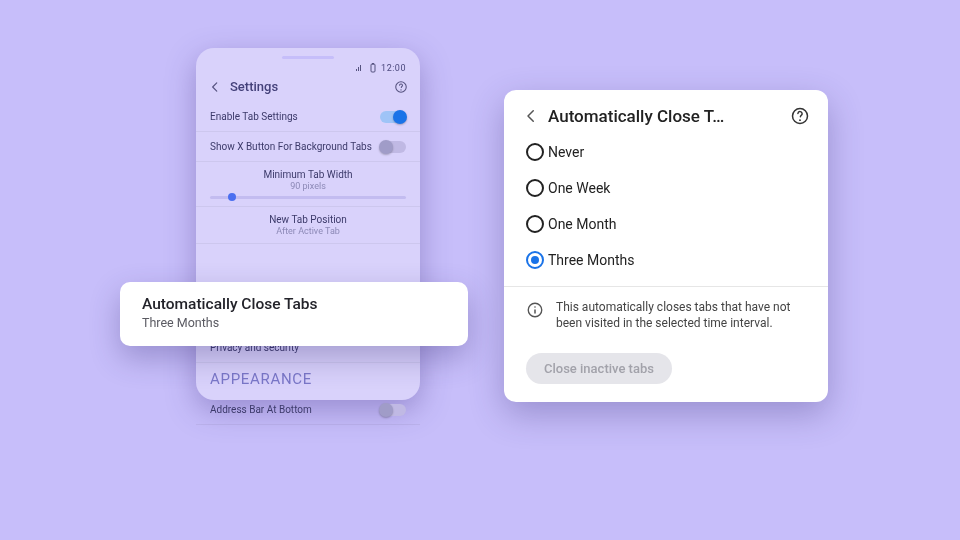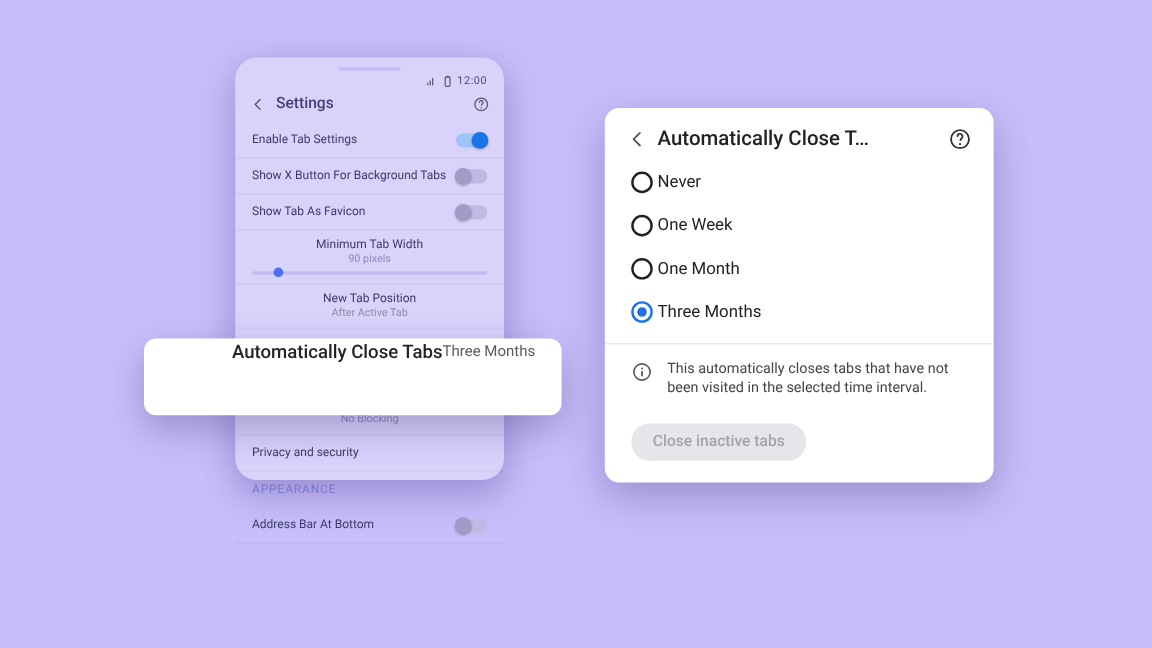--- a/index.html
+++ b/index.html
@@ -10,29 +10,29 @@
   .statusbar{display:flex;justify-content:flex-end;align-items:center;gap:4px;padding:4px 14px 2px;font-size:9px;color:#4c497e}
   .statusbar .time{letter-spacing:.5px}
   .p-header{display:flex;align-items:center;padding:4px 12px 8px;gap:8px}
   .p-header .title{font-size:13px;font-weight:500;color:#44417a;flex:1}
   .p-header svg,.p-header .help{width:14px;height:14px}
   .p-list{padding:0}
   .p-row{padding:7px 14px;border-bottom:1px solid rgba(0,0,0,.05);display:flex;align-items:center;justify-content:space-between;min-height:30px}
   .p-row.twoline{flex-direction:column;align-items:center;justify-content:center;min-height:34px}
   .p-row .lbl{font-size:10px;color:#3c3a6a}
   .p-row .sub{font-size:9px;color:#8c89b6;margin-top:1px}
-  .p-row.section .lbl{color:#7a77c8;letter-spacing:.7px;font-size:10px}
+  .p-row.section .lbl{color:#7a77c8;letter-spacing:.7px;font-size:15px}
   .toggle{width:26px;height:12px;background:#c0b9e4;border-radius:10px;position:relative;flex:none}
   .toggle.on{background:#9fc4f7}
   .knob{width:14px;height:14px;border-radius:50%;background:#a09cc8;position:absolute;top:-1px;left:-1px;box-shadow:0 1px 2px rgba(0,0,0,.25)}
   .toggle.on .knob{left:13px;background:#1a73e8}
   .slider{height:3px;width:100%;background:#c3bcf0;border-radius:3px;position:relative;margin-top:5px}
   .slider .dot{width:8px;height:8px;border-radius:50%;background:#4b6ff0;position:absolute;top:-3px;left:18px}
   
-  .callout{position:absolute;left:120px;top:282px;width:348px;height:64px;background:#fff;border-radius:10px;box-shadow:0 12px 30px rgba(48,36,110,.3);padding:2px 22px;display:flex;flex-direction:row;justify-content:flex-end}
+  .callout{position:absolute;left:120px;top:282px;width:348px;height:64px;background:#fff;border-radius:10px;box-shadow:0 12px 30px rgba(48,36,110,.3);padding:13px 22px;display:flex;flex-direction:column;justify-content:flex-start}
   .callout .t1{font-size:15.5px;font-weight:500;color:#23232a}
   .callout .t2{font-size:12.5px;color:#5a5a62;margin-top:2px}
   
   .dialog{position:absolute;left:504px;top:90px;width:324px;background:#fff;border-radius:12px;box-shadow:0 12px 34px rgba(48,36,110,.3);padding:0 0 18px}
   .d-header{display:flex;align-items:center;gap:8px;padding:16px 18px 8px}
   .d-header .dtitle{flex:1;font-size:17px;font-weight:500;color:#222;white-space:nowrap;overflow:hidden;text-overflow:ellipsis}
   .opt{display:flex;align-items:center;gap:4px;padding:9px 22px;cursor:pointer}
   .radio{width:18px;height:18px;border:2px solid #222;border-radius:50%;flex:none;position:relative}
   .radio.sel{border-color:#1a73e8}
   .radio.sel::after{content:"";position:absolute;inset:3px;border-radius:50%;background:#1a73e8}
@@ -72,26 +72,20 @@
   </div>
   <div class="p-list">
     <div class="p-row">
       <span class="lbl">Enable Tab Settings</span>
       <span class="toggle on">
           <span class="knob"></span>
         </span>
     </div>
     <div class="p-row">
       <span class="lbl">Show X Button For Background Tabs</span>
-      <span class="toggle">
-          <span class="knob"></span>
-        </span>
-    </div>
-    <div class="p-row">
-      <span class="lbl">Show Tab As Favicon</span>
       <span class="toggle">
           <span class="knob"></span>
         </span>
     </div>
     <div class="p-row twoline">
       <span class="lbl">Minimum Tab Width</span>
       <span class="sub">90 pixels</span>
       <div class="slider">
           <span class="dot"></span>
         </div>

